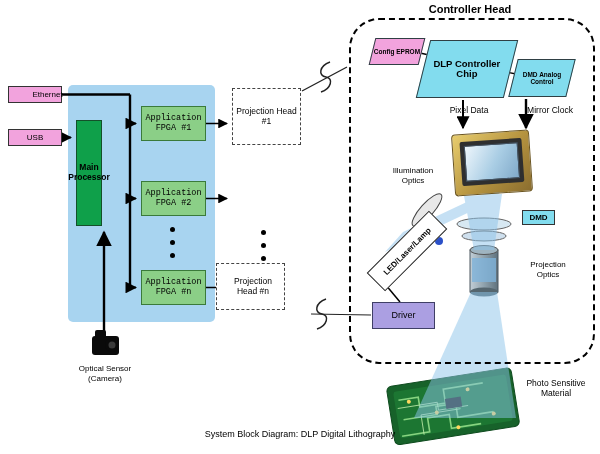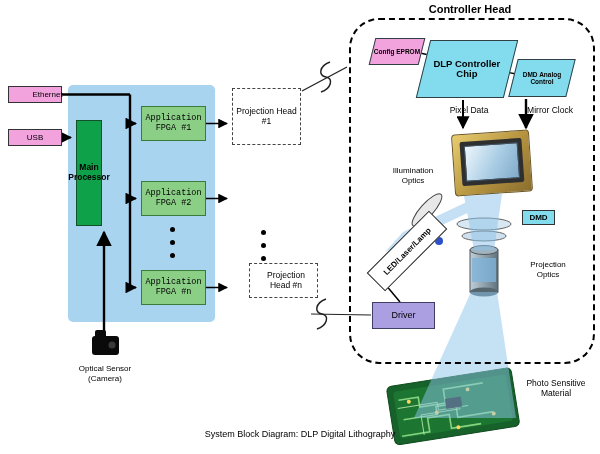--- a/index.html
+++ b/index.html
@@ -154,21 +154,21 @@
   </div>
   <div class="abs vdots" style="left:170px;top:227px;">
       <i></i>
       <i></i>
       <i></i>
     </div>
 
   <div class="abs box dashbox" style="left:232px;top:88px;width:69px;height:57px;">
     <span>Projection Head #1</span>
   </div>
-  <div class="abs box dashbox" style="left:249px;top:263px;width:69px;height:35px;padding-left:8px;">
+  <div class="abs box dashbox" style="left:216px;top:263px;width:69px;height:47px;padding-left:8px;">
     <span>Projection Head #n</span>
   </div>
   <div class="abs vdots" style="left:261px;top:230px;">
       <i></i>
       <i></i>
       <i></i>
     </div>
 
   <div class="abs lbl" style="left:68px;top:364px;width:74px;">Optical Sensor (Camera)</div>
 

